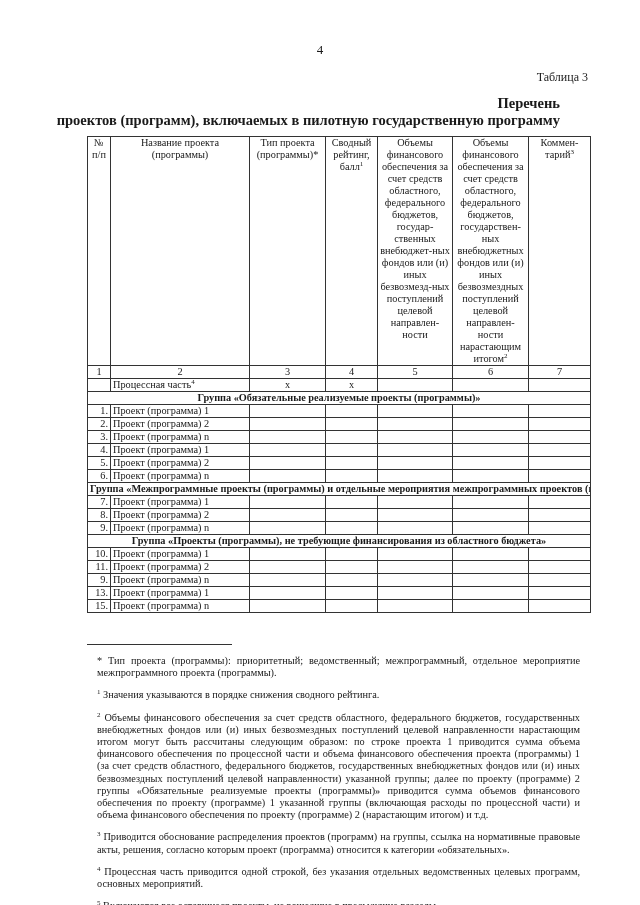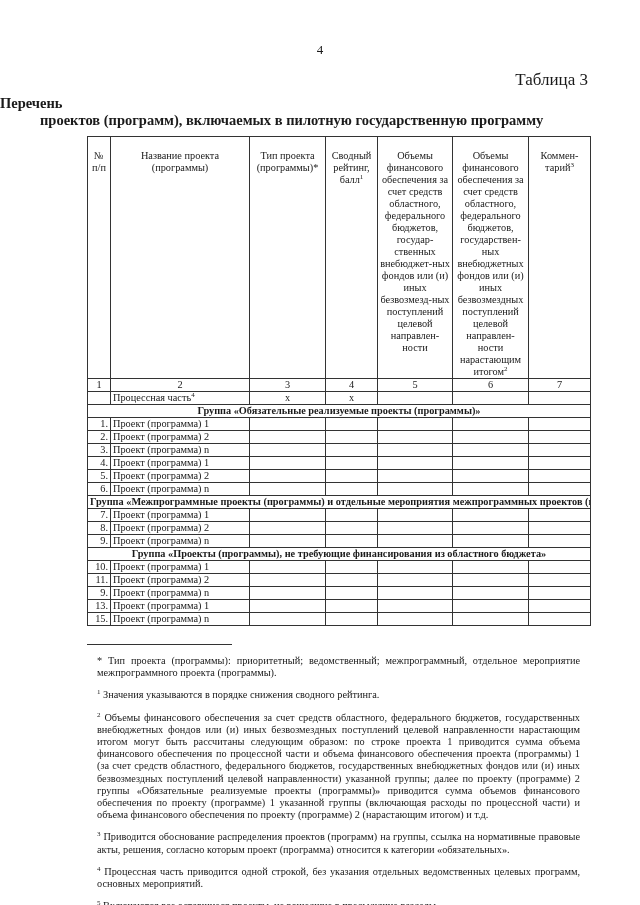--- a/index.html
+++ b/index.html
@@ -1,27 +1,27 @@
 <!DOCTYPE html>
 <html><head>
 <meta charset="utf-8">
 <style>
   html, body { margin:0; padding:0; background:#ffffff; }
   body { width:640px; height:905px; position:relative; overflow:hidden;
          font-family:"Liberation Serif","DejaVu Serif",serif; color:#1a1a1a; }
   .page-num { position:absolute; top:42px; left:0; width:640px; text-align:center; font-size:13px; }
-  .table-label { position:absolute; top:70px; right:52px; font-size:17px; }
-  .title { position:absolute; top:95px; left:0; width:560px; text-align:left;
+  .table-label { position:absolute; top:70px; right:52px; font-size:12px; }
+  .title { position:absolute; top:95px; left:0; width:560px; text-align:right;
            font-weight:bold; font-size:14.5px; line-height:17px; }
   .title .l2 { margin-left:40px; }
   table.main { position:absolute; top:136px; left:87px; border-collapse:collapse;
                table-layout:fixed; width:503px; font-size:10.3px; }
   table.main td, table.main th { border:1px solid #333; padding:0 2px; line-height:12px;
                vertical-align:top; overflow:hidden; white-space:nowrap; }
-  table.main th { font-weight:normal; text-align:center; white-space:normal; padding-top:13px; }
+  table.main th { font-weight:normal; text-align:center; white-space:normal; padding-top:0; }
   .hdr-row th { height:219px; }
   .num-row td { text-align:center; height:11px; }
   .grp td { text-align:center; font-weight:bold; white-space:normal;margin-left:32px; }
   td.c1 { text-align:right; padding-right:4px; }
   td.c3x, td.c4x { text-align:center; }
   sup { font-size:7px; line-height:0; }
   .notes { position:absolute; top:644px; left:87px; width:503px; font-size:10.3px; line-height:12.2px; }
   .notes .rule { width:145px; border-top:1px solid #333; margin-bottom:4px; }
   .notes p { margin:10px; text-align:justify; }
 </style>

